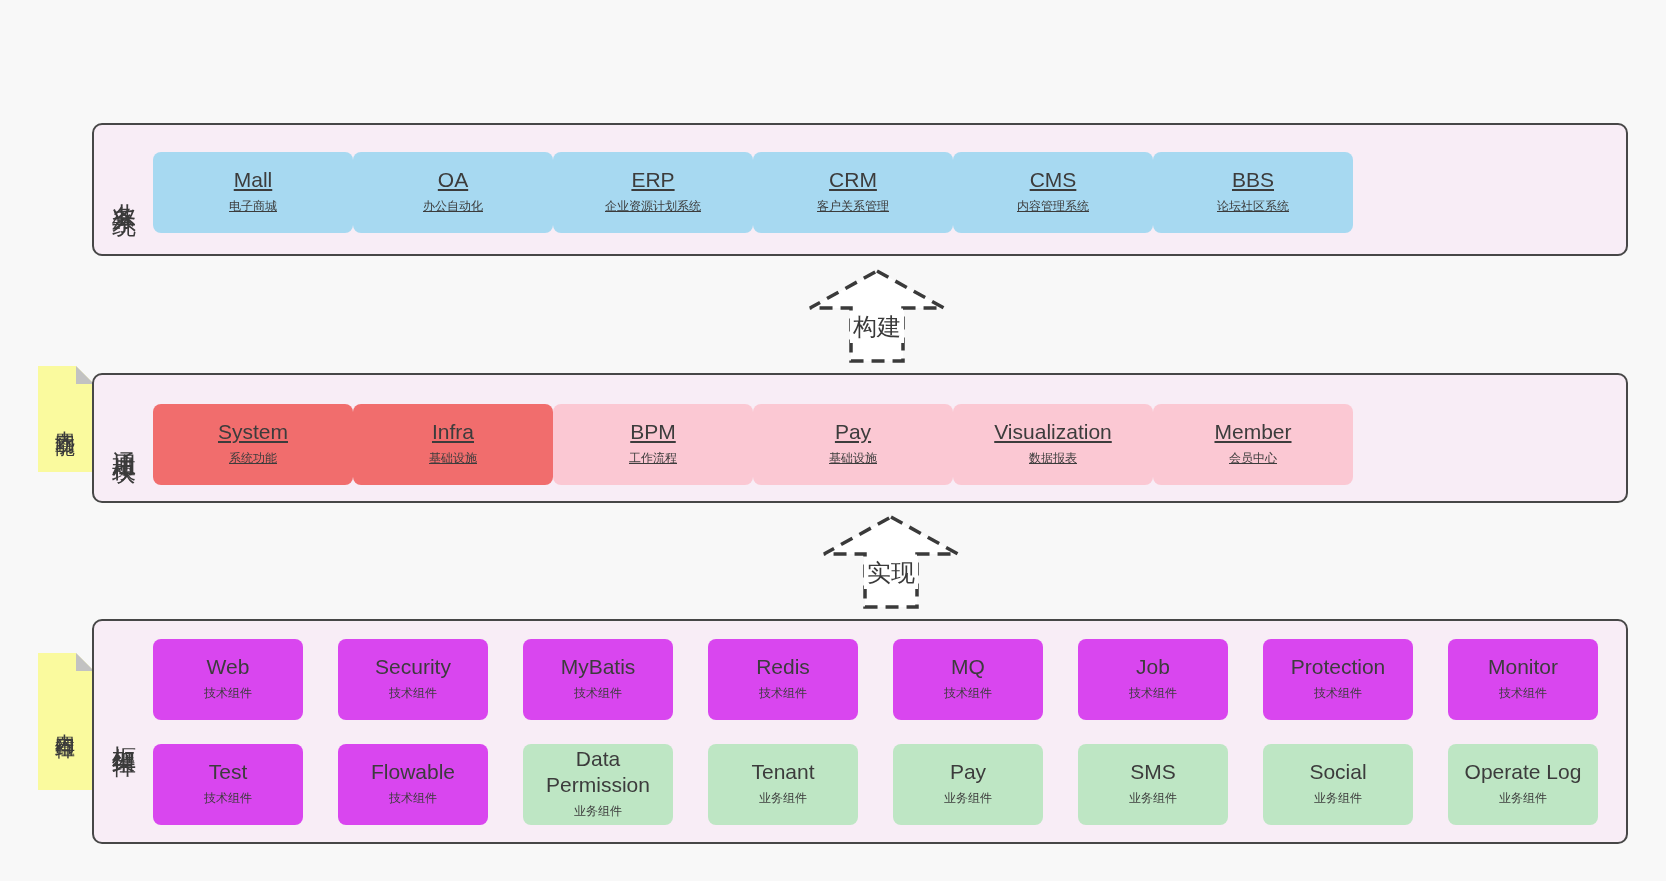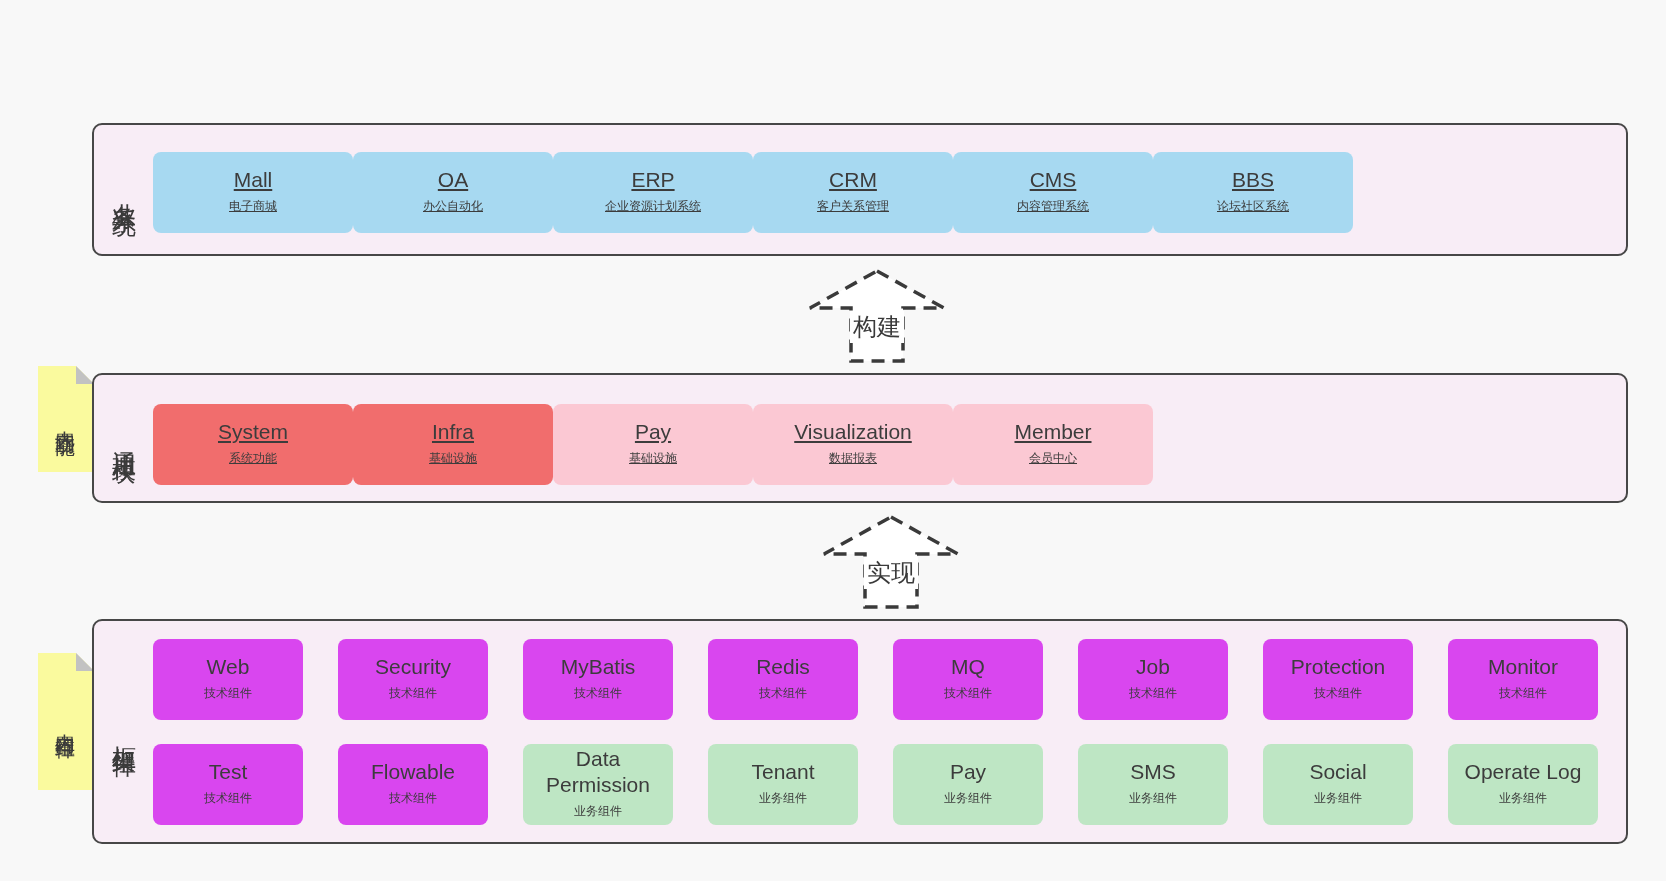--- a/index.html
+++ b/index.html
@@ -123,20 +123,24 @@
   <div class="box-row row-6" id="row-modules">
     <div class="box box-wide box-red">
       <span class="title">System</span>
       <span class="sub">系统功能</span>
     </div>
     <div class="box box-wide box-red">
       <span class="title">Infra</span>
       <span class="sub">基础设施</span>
     </div>
     <div class="box box-wide box-pink">
+      <span class="title">BPM</span>
+      <span class="sub">工作流程</span>
+    </div>
+    <div class="box box-wide box-pink">
       <span class="title">Pay</span>
       <span class="sub">基础设施</span>
     </div>
     <div class="box box-wide box-pink">
       <span class="title">Visualization</span>
       <span class="sub">数据报表</span>
     </div>
     <div class="box box-wide box-pink">
       <span class="title">Member</span>
       <span class="sub">会员中心</span>

